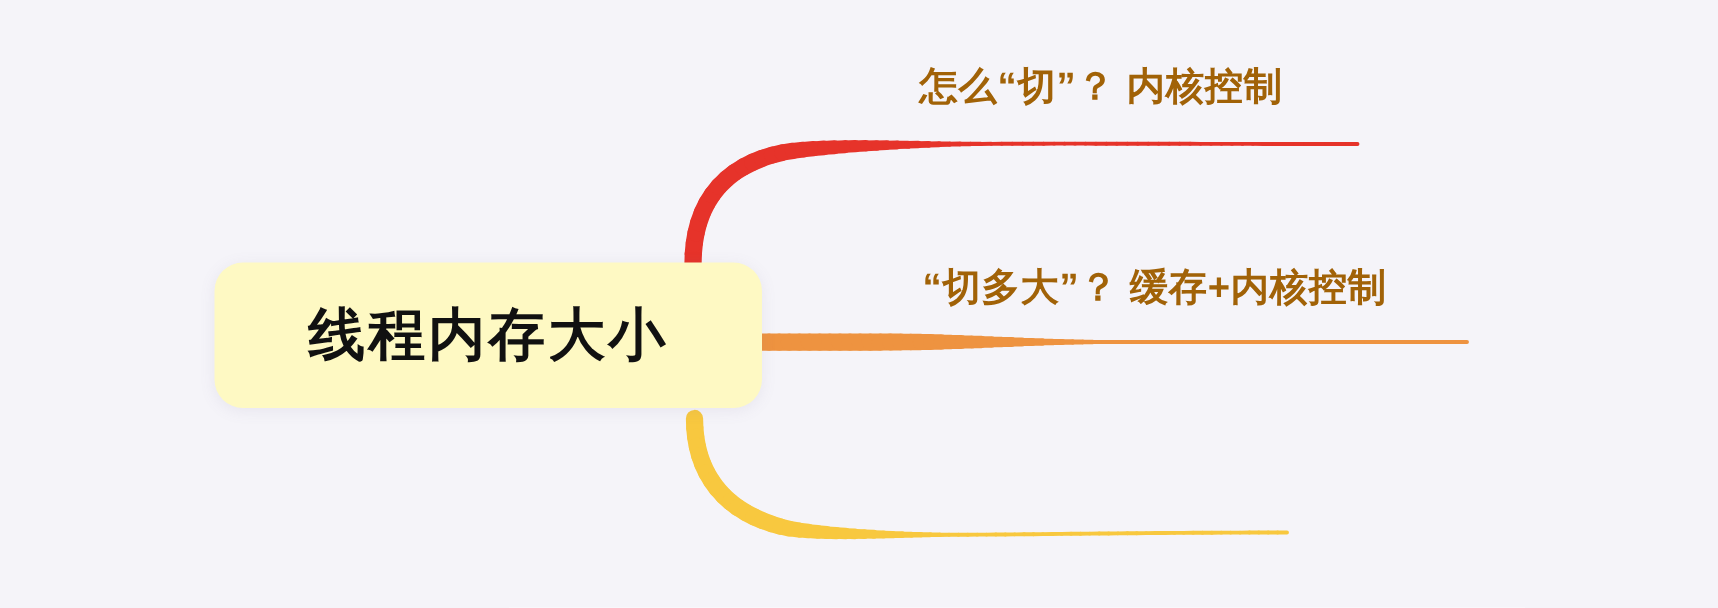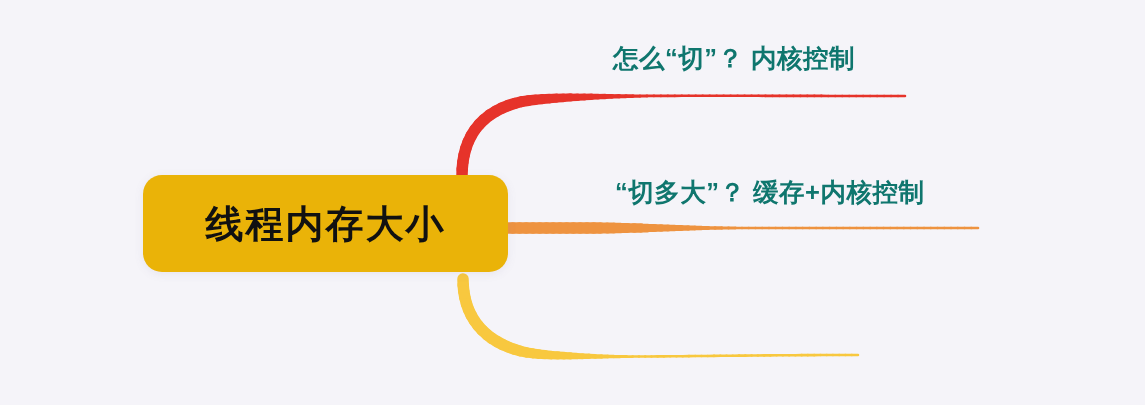--- a/index.html
+++ b/index.html
@@ -27,41 +27,41 @@
     width: 1145px;
     height: 405px;
     pointer-events: none;
   }
   .node-card {
     position: absolute;
     left: 143px;
     top: 175px;
     width: 365px;
     height: 97px;
-    background: #eab308;
+    background: #fef9c3;
     border-radius: 19px;
     box-shadow: 0 2px 10px rgba(120, 110, 150, 0.10);
     display: flex;
     align-items: center;
     justify-content: center;
     z-index: 3;
   }
   .node-card-label {
     font-size: 38px;
     font-weight: bold;
     color: #111111;
     letter-spacing: 2px;
     line-height: 1;
     white-space: nowrap;
   }
   .branch-label {
     position: absolute;
     font-size: 25.5px;
     font-weight: bold;
-    color: #0f766e;
+    color: #a16207;
     white-space: nowrap;
     line-height: 1;
     letter-spacing: 0.5px;
     z-index: 2;
   }
   #branch-label-0 {
     left: 613px;
     top: 46px;
   }
   #branch-label-1 {

